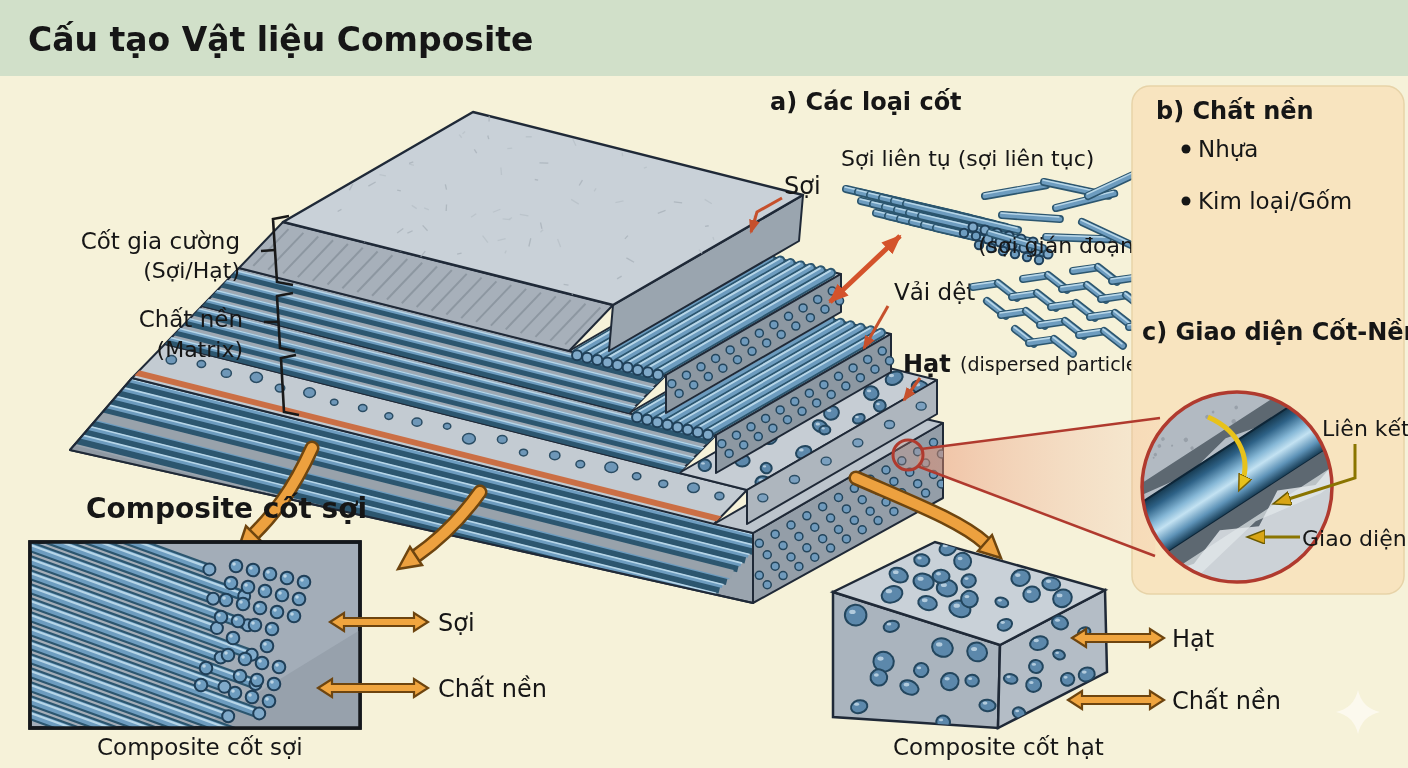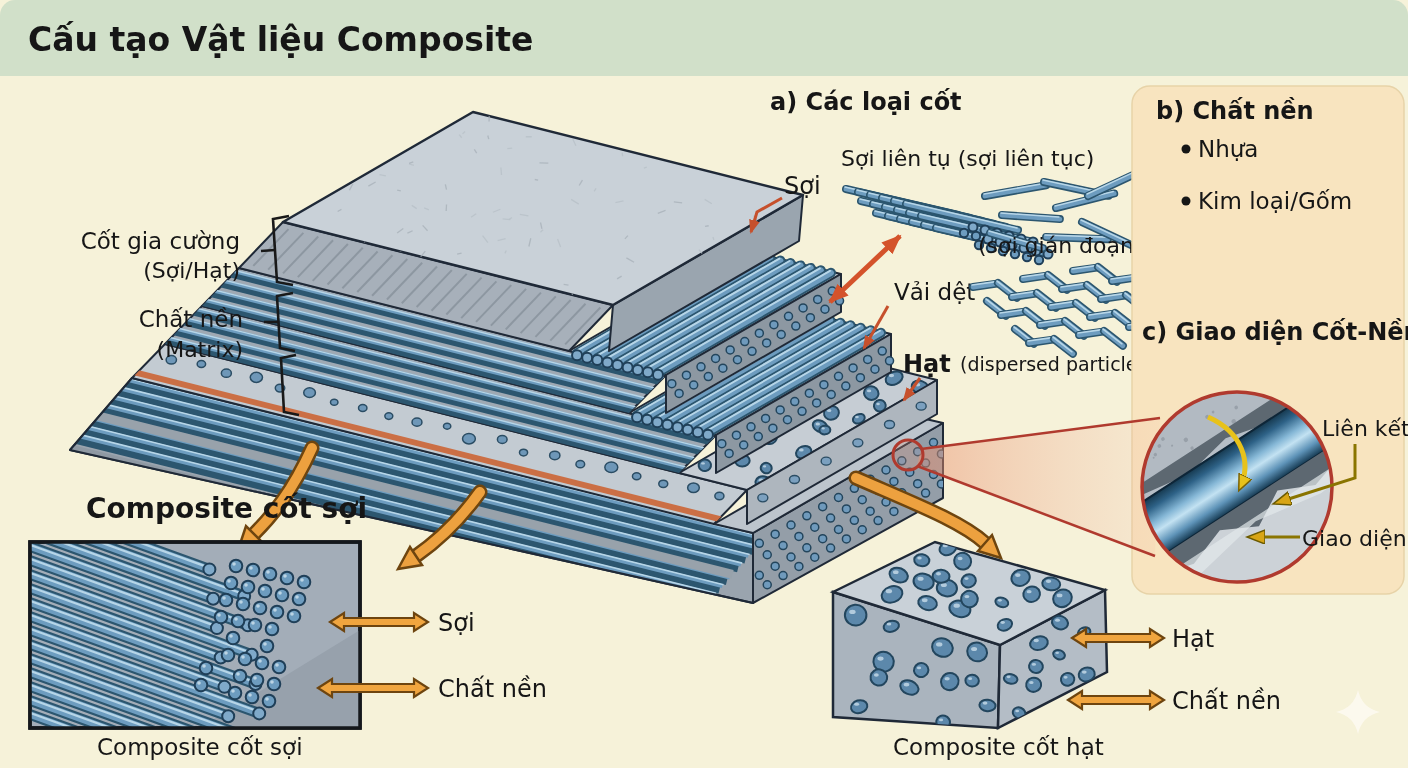--- a/index.html
+++ b/index.html
@@ -1,17 +1,17 @@
 <!DOCTYPE html>
 <html><head>
 <meta charset="utf-8">
 <style>
   html,body{margin:0;padding:0;background:#f6f2d9;}
   #wrap{position:relative;width:1408px;height:768px;overflow:hidden;background:#f6f2d9;
-        font-family:"DejaVu Sans","Liberation Sans",sans-serif;border-radius:15px;}
+        font-family:"DejaVu Sans","Liberation Sans",sans-serif;}
   svg{display:block}
   text{font-family:"DejaVu Sans","Liberation Sans",sans-serif;fill:#161616;}
   .t-title{font-size:33px;font-weight:bold;}
   .t-sec{font-size:24px;font-weight:bold;}
   .t-bold25{font-size:24px;font-weight:bold;}
   .t-cap{font-size:23px;}
   .t-lab{font-size:22px;}
   .t-lab-sm{font-size:19px;}
   .t-lab2{font-size:24px;}
   .t-head2{font-size:28px;font-weight:bold;}

